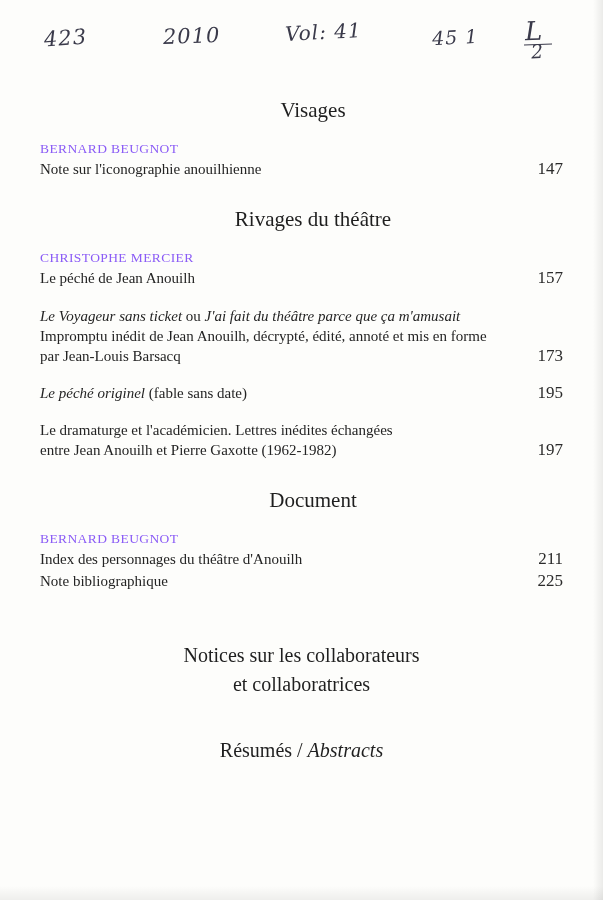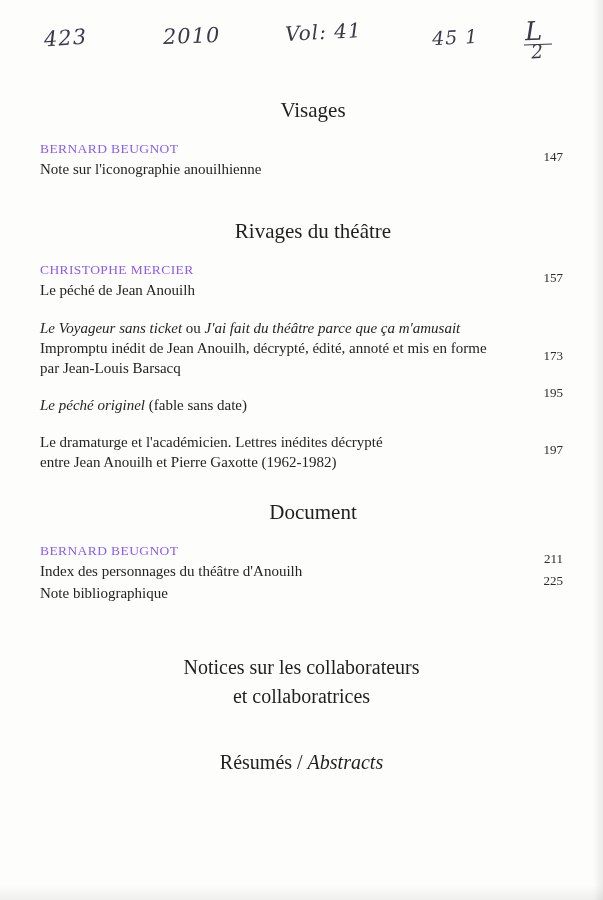--- a/index.html
+++ b/index.html
@@ -68,21 +68,21 @@
 
   .section-title {
     text-align: center;
     font-size: 21px;
     font-weight: normal;
     color: #1f1f1f;
     margin: 0;
     padding-left: 23px;
   }
   .sec-visages  { margin-top: 12px; }
-  .sec-rivages  { margin-top: 40px; }
+  .sec-rivages  { margin-top: 28px; }
   .sec-pages    { margin-top: 48px; }
   .sec-document { margin-top: 28px; }
 
   .block {
     margin: 0 auto;
     width: 523px;
     position: relative;
   }
   .author {
     font-size: 13.5px;
@@ -94,22 +94,22 @@
     position: relative;
     font-size: 15px;
     line-height: 20px;
     color: #242424;
     margin-top: 2px;
     padding-right: 60px;
   }
   .entry .page-num {
     position: absolute;
     right: 0;
-    bottom: 12px;
-    font-size: 13px;
+    bottom: 0;
+    font-size: 17px;
     color: #2b2b2b;
     text-align: center;
   }
   .entry.spaced { margin-top: 17px; }
   .entry i { font-style: italic; }
   .notices {
     text-align: center;
     font-size: 20px;
     line-height: 29px;
     color: #1f1f1f;
@@ -167,21 +167,21 @@
         <span class="page-num">173</span>
       </div>
 
 
       <div class="entry spaced">
         <i>Le péché originel</i><span> (fable sans date)</span>
         <span class="page-num">195</span>
       </div>
 
       <div class="entry spaced">
-        <div>Le dramaturge et l'académicien. Lettres inédites décrypté</div>
+        <div>Le dramaturge et l'académicien. Lettres inédites échangées</div>
         <div>entre Jean Anouilh et Pierre Gaxotte (1962-1982)</div>
         <span class="page-num">197</span>
       </div>
     </div>
 
     <h2 class="section-title sec-document">Document</h2>
     <div class="block">
       <div class="author">BERNARD BEUGNOT</div>
       <div class="entry">
         <span>Index des personnages du théâtre d'Anouilh</span>

